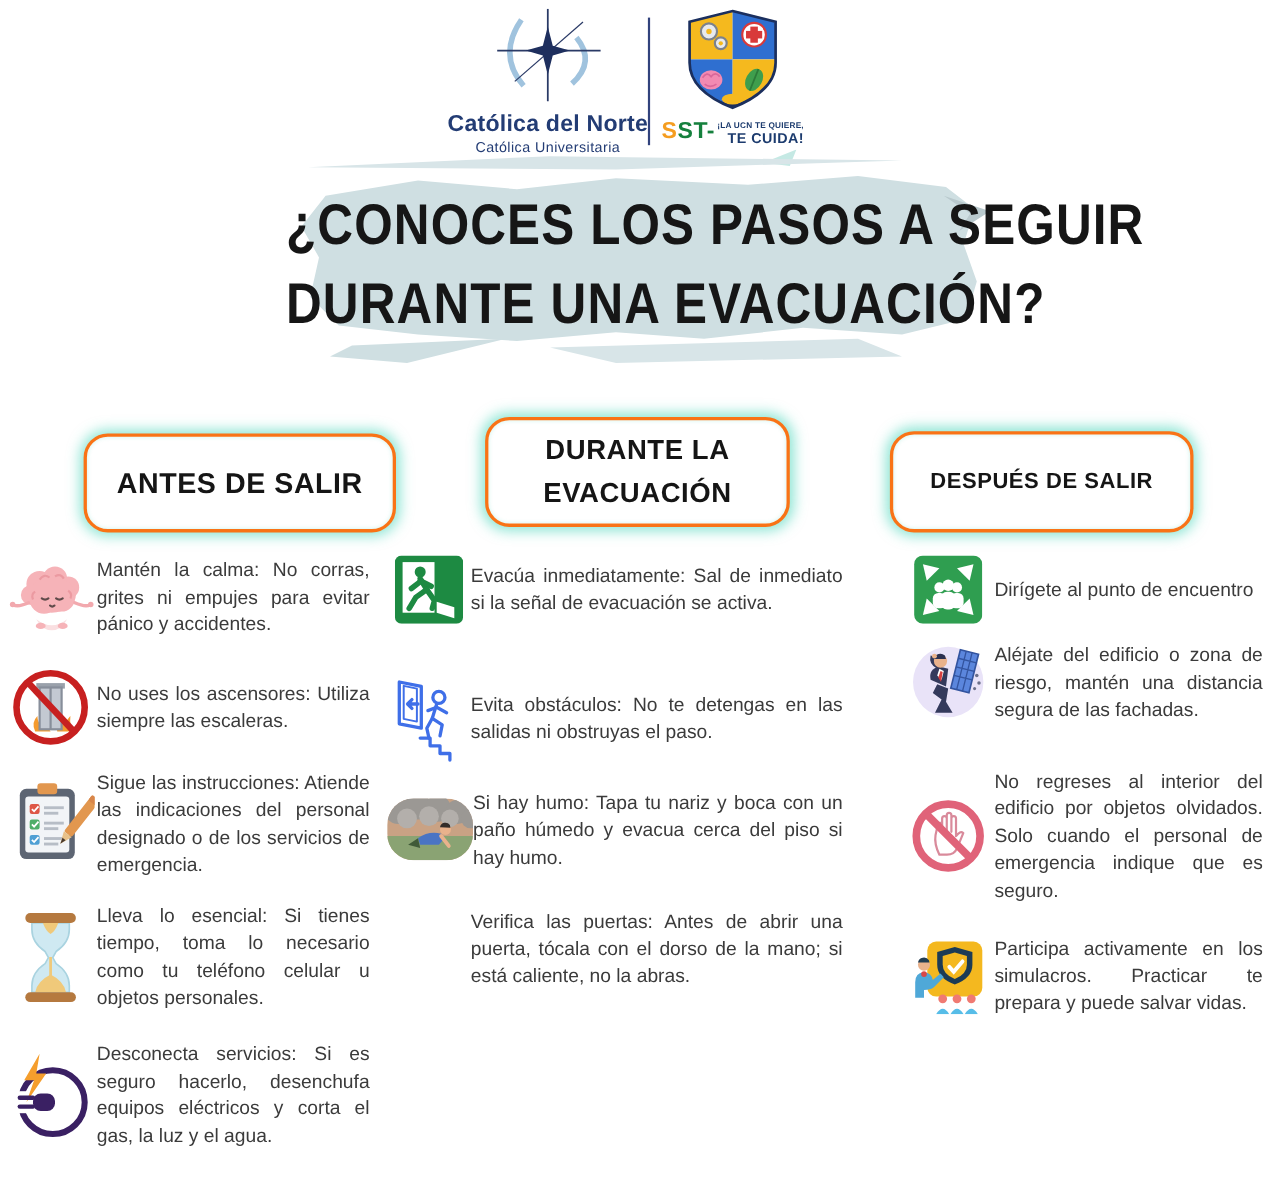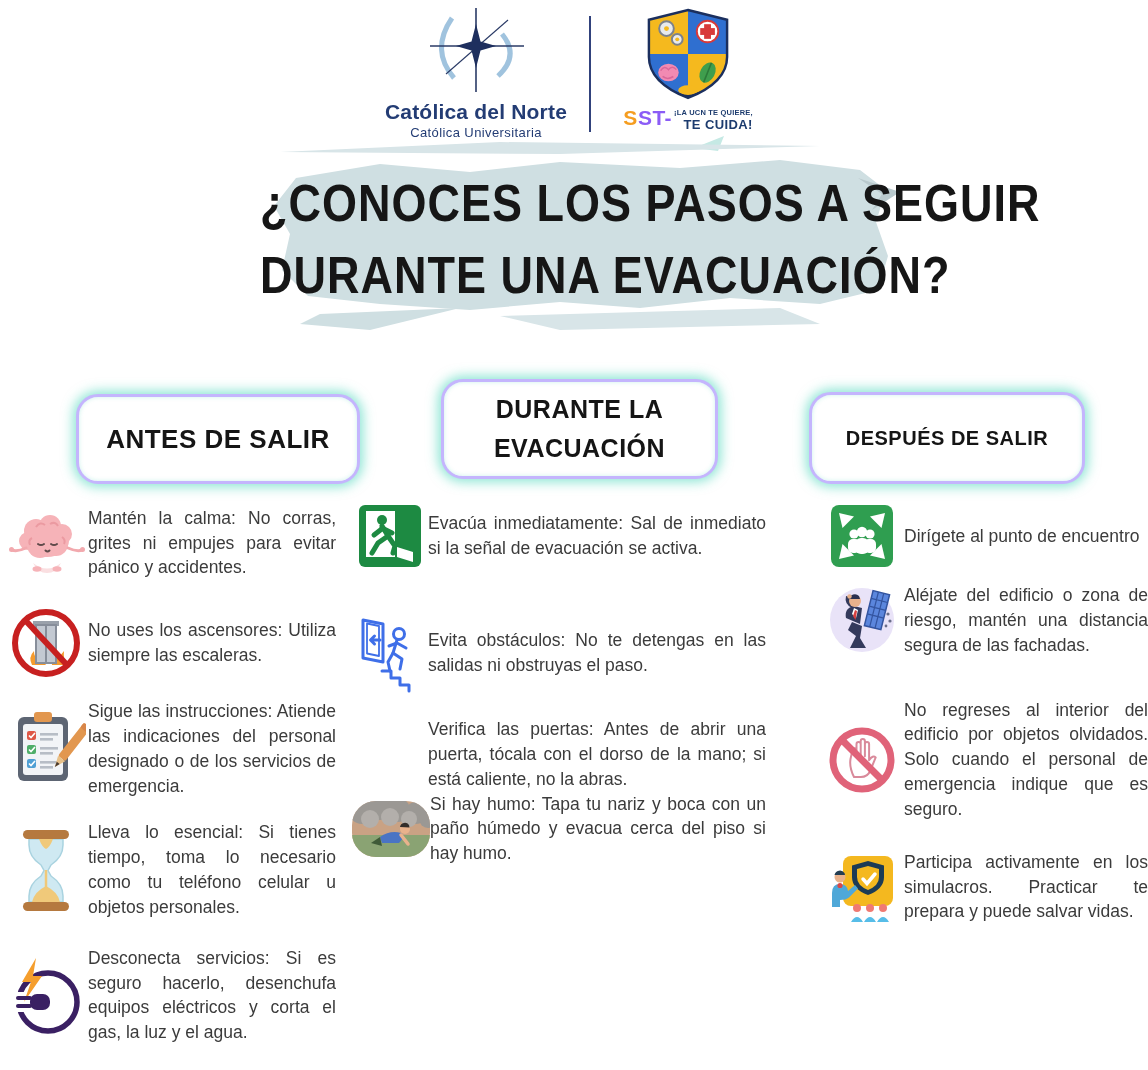--- a/index.html
+++ b/index.html
@@ -2,42 +2,42 @@
 <html><head>
 <meta charset="utf-8">
 <style>
   html,body{margin:0;padding:0;}
   body{
     width:1148px;height:1070px;position:relative;overflow:hidden;
     background:#ffffff;
     font-family:"Liberation Sans","DejaVu Sans",sans-serif;
   }
   
-  .logo-row{position:absolute;left:0;right:0;top:6px;display:flex;justify-content:center;align-items:flex-start;gap:22px;}
+  .logo-row{position:absolute;left:0;right:0;top:6px;display:flex;justify-content:center;align-items:flex-start;}
   .uni-logo-block{text-align:center;padding-top:2px;}
   .uni-name{font-size:21px;font-weight:700;color:#233c74;letter-spacing:.2px;margin-top:2px;}
   .uni-sub{font-size:13px;font-weight:500;color:#233c74;letter-spacing:.4px;margin-top:1px;}
   .logo-divider{width:2px;height:116px;background:#31427c;margin-top:10px;}
   .sst-block{text-align:center;width:150px;}
   .sst-line{display:flex;align-items:flex-start;justify-content:center;margin-top:0;}
   .sst-big{font-size:21px;font-weight:800;letter-spacing:.5px;}
   .sst-s1{color:#f59d20;}
-  .sst-s2{color:#8b5cf6;}
+  .sst-s2{color:#15803d;}
   .sst-slogan{display:inline-block;text-align:right;margin-left:2px;padding-top:2px;}
   .sst-slogan-top{font-size:7.5px;font-weight:800;color:#1c3b6e;letter-spacing:.2px;}
   .sst-slogan-bottom{font-size:13px;font-weight:800;color:#1c3b6e;letter-spacing:.4px;margin-top:0;}
   .swoosh{position:absolute;left:694px;top:136px;}
   
   .title-wrap{position:absolute;left:260px;top:138px;width:640px;height:215px;}
   .title-wrap svg{position:absolute;inset:0;}
   .title-line{position:absolute;width:100%;text-align:center;font-size:45px;font-weight:700;color:#161616;letter-spacing:1px;transform:scaleY(1.16);white-space:nowrap;}
   .t1{top:40px;}
   .t2{top:112px;}
   
-  .hdr{position:absolute;background:#fff;border:3px solid #c4b5fd;border-radius:22px;
+  .hdr{position:absolute;background:#fff;border:3px solid #f97316;border-radius:22px;
        box-shadow:0 0 12px 3px rgba(47,207,176,.55), inset 0 0 4px rgba(47,207,176,.25);
        display:flex;align-items:center;justify-content:center;
        font-weight:800;color:#151515;letter-spacing:.5px;text-align:center;}
   #hdr-antes{left:76px;top:394px;width:278px;height:84px;font-size:26px;}
   #hdr-durante{left:441px;top:379px;width:277px;height:100px;font-size:25px;line-height:1.55;padding:0 28px;box-sizing:border-box;}
   #hdr-despues{left:809px;top:392px;width:270px;height:86px;font-size:20px;}
   
   .col{position:absolute;}
   #col-antes{left:4px;top:503px;width:332px;}
   #col-durante{left:352px;top:505px;width:414px;}
@@ -278,25 +278,20 @@
           <path d="M39,27 l-4,13"></path>
           <path d="M39,30 l9,5 M39,30 l-8,3"></path>
           <path d="M35,40 l9,6 l-2,10 M35,40 l-5,9 l2,9"></path>
           <path d="M24,58 h9 v7 h9 v7 h9 v6"></path>
         </g>
       </svg>
     </span>
     <div class="tx">Evita obstáculos: No te detengas en las salidas ni obstruyas el paso.</div>
   </div>
 
-  <div class="item item4">
-    <span class="ic"></span>
-    <div class="tx">Verifica las puertas: Antes de abrir una puerta, tócala con el dorso de la mano; si está caliente, no la abras.</div>
-  </div>
-
   <div class="item item3">
     <span class="ic">
       <svg width="78" height="56" viewBox="0 0 78 56">
         <defs>
             <clipPath id="cpSmoke">
               <rect width="78" height="56" rx="24"></rect>
             </clipPath>
           </defs>
         <g clip-path="url(#cpSmoke)">
           <rect width="78" height="56" fill="#c9a284"></rect>
@@ -316,20 +311,25 @@
           <path d="M28,36 q10,-7 21,-4 l3,4 l-5,6 l-17,0 z" fill="#4a74c4"></path>
           <path d="M28,36 l-9,6 l11,3 z" fill="#3f5a38"></path>
           <path d="M49,34 l7,9" stroke="#e9b28c" stroke-width="3.5" stroke-linecap="round"></path>
           <circle cx="53" cy="28" r="5" fill="#e9b28c"></circle>
           <path d="M48,26 a5,5 0 0 1 9,-2 l.5,2.5 z" fill="#332d2a"></path>
         </g>
       </svg>
     </span>
     <div class="tx">Si hay humo: Tapa tu nariz y boca con un paño húmedo y evacua cerca del piso si hay humo.</div>
   </div>
+
+  <div class="item item4">
+    <span class="ic"></span>
+    <div class="tx">Verifica las puertas: Antes de abrir una puerta, tócala con el dorso de la mano; si está caliente, no la abras.</div>
+  </div>
 </div>
 
 <div class="col" id="col-despues">
 
   <div class="item item1">
     <span class="ic">
       <svg width="62" height="62" viewBox="0 0 62 62">
         <rect width="62" height="62" rx="8" fill="#2f9e50"></rect>
         <g fill="#fff">
           <polygon points="8,8 23,11.5 11.5,23"></polygon>

